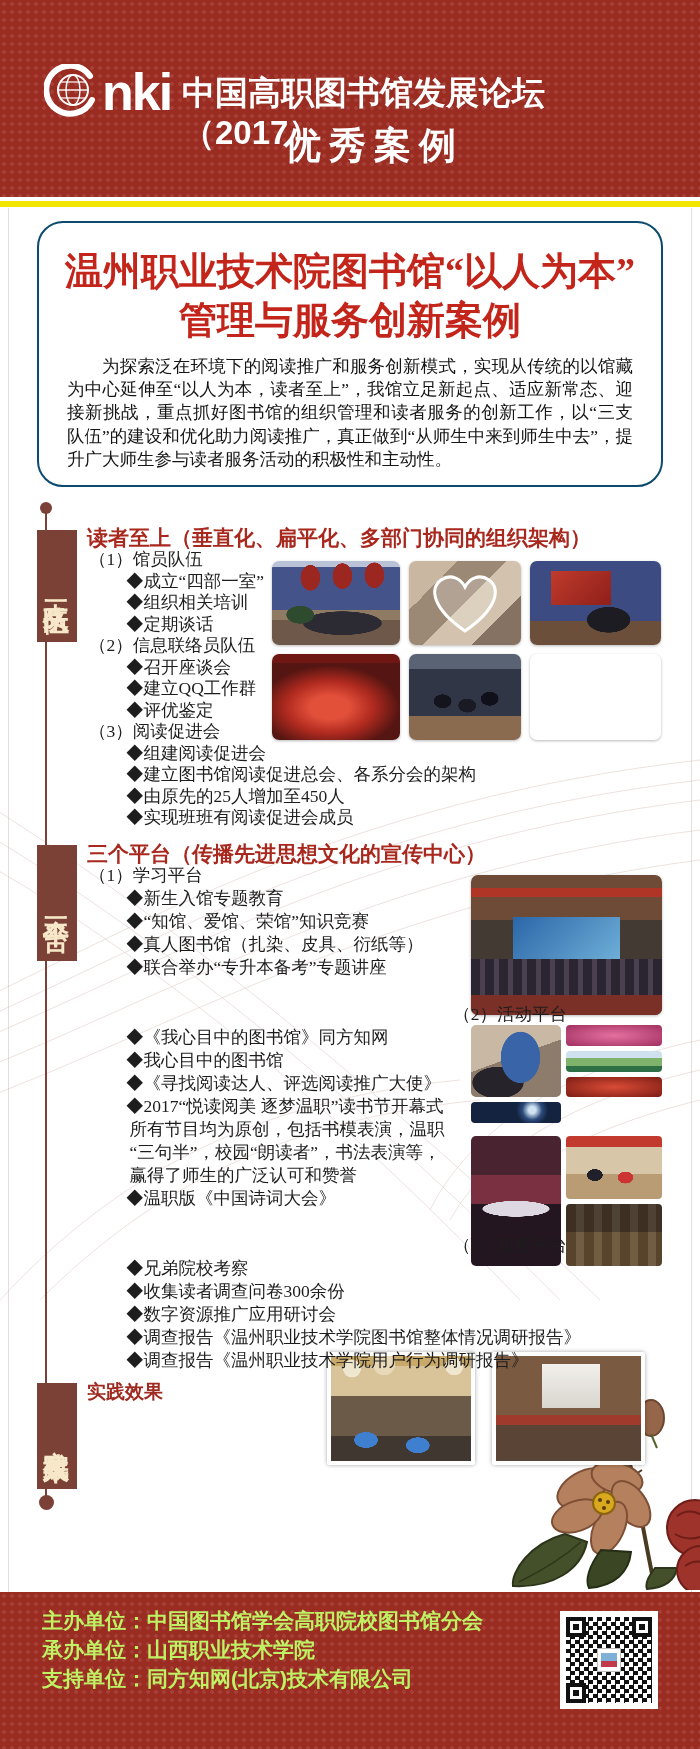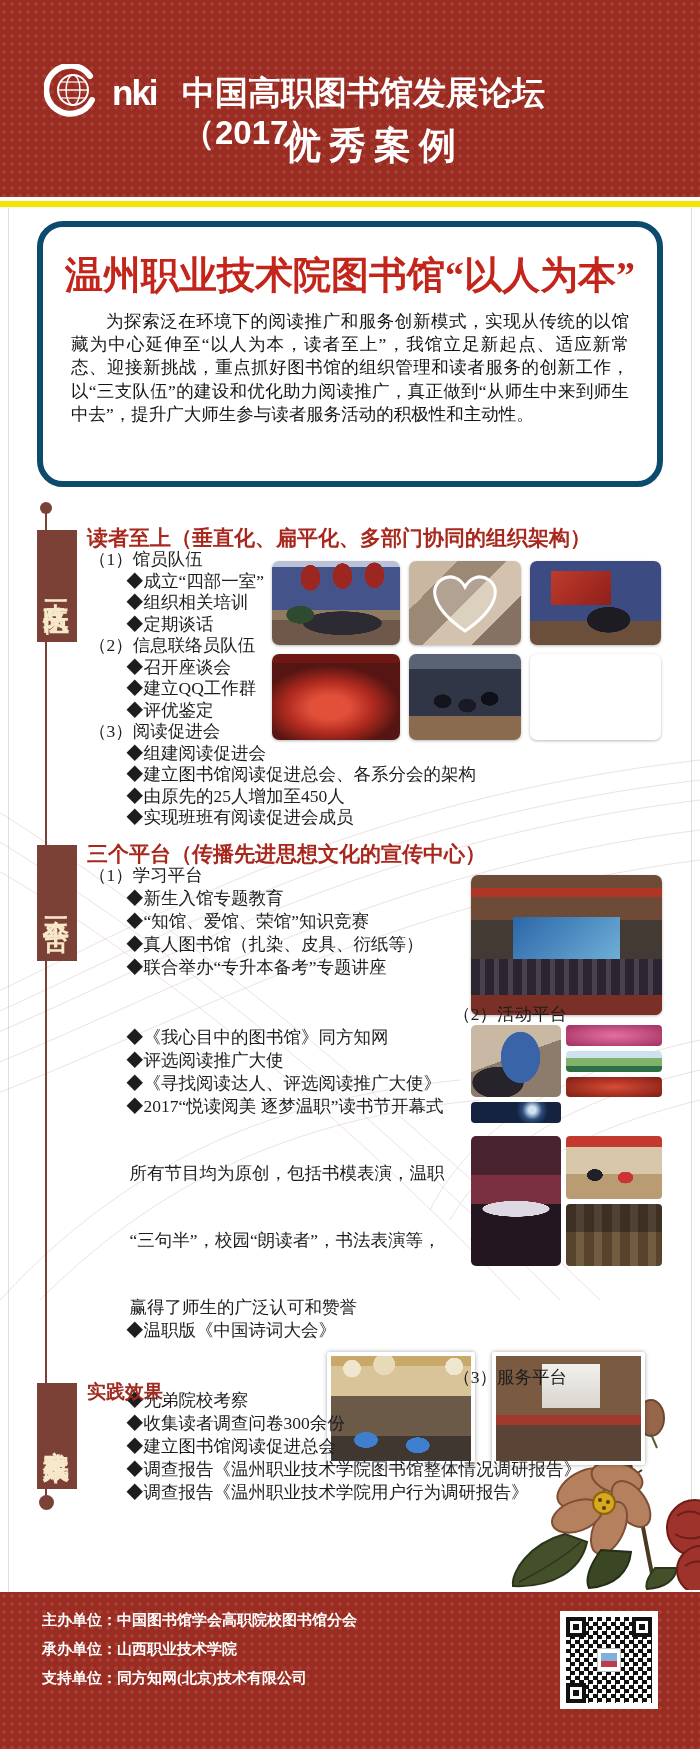--- a/index.html
+++ b/index.html
@@ -15,32 +15,32 @@
   .band{position:absolute;left:0;width:700px;background:var(--red);}
   .band::before{content:"";position:absolute;inset:0;
     background-image:radial-gradient(rgba(255,255,255,.13) 1.6px, transparent 1.8px);
     background-size:8px 8px;opacity:.75;}
   .hdr{top:0;height:197px;}
   .ftr{top:1592px;height:157px;z-index:6;}
 
   .logo{position:absolute;left:44px;top:64px;display:flex;align-items:center;z-index:2;}
   .logo svg{display:block;}
   .logo-text{color:#fff;font-family:"Liberation Sans",sans-serif;font-weight:700;
-    font-size:35px;letter-spacing:-2px;line-height:1;margin-left:12px;}
+    font-size:52px;letter-spacing:-2px;line-height:1;margin-left:2px;}
   .forum-title{position:absolute;left:182px;top:73px;width:500px;color:#fff;z-index:2;
     font-family:"Liberation Sans",sans-serif;font-weight:700;font-size:33px;line-height:40px;letter-spacing:0px;}
   .subtitle{position:absolute;left:0;top:121px;width:700px;text-align:center;color:#fff;z-index:2;
     font-family:"Liberation Sans",sans-serif;font-weight:700;font-size:37px;letter-spacing:8px;padding-left:48px;}
 
   .stripe{position:absolute;left:0;top:201px;width:700px;height:6px;background:var(--yellow);z-index:2;}
   .edge{position:absolute;top:208px;height:1384px;width:1px;background:#e2dedb;z-index:0;}
 
   
   .intro-box{position:absolute;left:37px;top:221px;width:626px;height:266px;z-index:3;
-    border:6px solid #0c4a6e;border-radius:26px;background:#fff;}
+    border:2px solid #0c4a6e;border-radius:26px;background:#fff;}
   .case-title{margin-top:24px;text-align:center;color:var(--accent);
     font-weight:700;font-size:38px;line-height:49px;font-family:"Liberation Serif",serif;}
   .intro-text{margin:10px 28px 0 28px;font-size:17.5px;line-height:23.2px;color:#151515;
     text-align:justify;text-indent:2em;}
 
   
   .v-line{position:absolute;left:45px;top:512px;width:2px;height:988px;background:var(--brown);z-index:2;}
   .dot{position:absolute;background:var(--brown);border-radius:50%;z-index:2;}
   .dot-top{left:40px;top:502px;width:12px;height:12px;}
   .dot-bot{left:39px;top:1495px;width:15px;height:15px;}
@@ -58,21 +58,21 @@
   .sh1{top:524px;}
   .sh2{top:840px;}
   .sh3{top:1379px;font-size:19px;color:#9e2a20;}
 
   .s-list{position:absolute;left:89px;z-index:3;color:#1d1d1d;font-size:17.5px;}
   .sl1{top:549px;width:400px;line-height:21.5px;}
   .sl2{top:864px;width:478px;line-height:23px;}
   .sl3{top:1402px;width:560px;line-height:23.5px;}
   .it{white-space:nowrap;}
   .it-b{margin-left:37px;}
-  .it-cont{margin-left:23px;padding-left:1em;margin-top:44px;}
+  .it-cont{margin-left:23px;padding-left:1em;}
   .it-cont2{margin-left:23px;padding-left:103px;}
   .it-sp{margin-top:24px;text-align:right;}
 
   
   .ph{position:absolute;z-index:2;border-radius:7px;box-shadow:0 1px 3px rgba(0,0,0,.28);overflow:hidden;}
   .ph .scr{position:absolute;}
   .bordered{border:4px solid #fff;border-radius:3px;box-shadow:0 0 4px rgba(0,0,0,.35);}
 
   
   .p11{left:272px;top:561px;width:128px;height:84px;
@@ -153,22 +153,22 @@
   .p32{left:492px;top:1352px;width:153px;height:113px;
     background:
       linear-gradient(180deg,#7a5a40 0 56%,#a03a2c 56% 66%,#5a4436 66% 100%);}
   .p32 .scr{left:32%;top:8%;width:40%;height:42%;background:linear-gradient(180deg,#f2f0ec,#d9d5cf);}
 
   
   .decor{position:absolute;z-index:0;pointer-events:none;}
   .flower{position:absolute;left:505px;top:1382px;z-index:1;pointer-events:none;}
 
   
-  .ftr-lines{position:absolute;left:42px;top:14px;z-index:2;color:#ffffff;
-    font-family:Liberation Serif, serif;font-weight:700;font-size:15px;line-height:29px;white-space:nowrap;}
+  .ftr-lines{position:absolute;left:42px;top:14px;z-index:2;color:#bef264;
+    font-family:Liberation Sans, sans-serif;font-weight:700;font-size:21px;line-height:29px;white-space:nowrap;}
   .qr{position:absolute;left:560px;top:19px;width:98px;height:98px;background:#fff;padding:6px;z-index:2;}
   .qr-inner{position:relative;width:86px;height:86px;
     background:conic-gradient(#111 25%,#fff 0 50%,#111 0 75%,#fff 0);background-size:9px 9px;}
   .finder{position:absolute;width:20px;height:20px;border:4px solid #111;background:#fff;}
   .finder::after{content:"";position:absolute;left:3px;top:3px;width:6px;height:6px;background:#111;}
   .f-tl{left:0;top:0;} .f-tr{right:0;top:0;} .f-bl{left:0;bottom:0;}
   .qr-logo{position:absolute;left:31px;top:31px;width:24px;height:24px;background:#fff;border:1px solid #bbb;}
   .qr-logo::after{content:"";position:absolute;left:3px;top:4px;width:16px;height:14px;
     background:linear-gradient(180deg,#7fb0d8 0 55%,#c23a4a 55%);}
 </style>
@@ -194,20 +194,21 @@
     <div class="forum-title">中国高职图书馆发展论坛（2017）</div>
     <div class="subtitle">优秀案例</div>
   </div>
   <div class="stripe"></div>
   <div class="edge" style="left:8px"></div>
   <div class="edge" style="left:691px"></div>
 
   <div class="intro-box">
     <div class="case-title">
       <div>温州职业技术院图书馆“以人为本”</div>
+      <div>管理与服务创新案例</div>
     </div>
     <div class="intro-text">为探索泛在环境下的阅读推广和服务创新模式，实现从传统的以馆藏为中心延伸至“以人为本，读者至上”，我馆立足新起点、适应新常态、迎接新挑战，重点抓好图书馆的组织管理和读者服务的创新工作，以“三支队伍”的建设和优化助力阅读推广，真正做到“从师生中来到师生中去”，提升广大师生参与读者服务活动的积极性和主动性。</div>
   </div>
 
   <svg class="decor" style="left:0;top:740px" width="700" height="560" viewBox="0 0 700 560">
     <g fill="none" stroke="#c5a29a" stroke-width="0.7" opacity="0.45">
       <path d="M-20,260 C150,180 350,60 700,20"></path>
       <path d="M-20,280 C160,200 360,80 700,40"></path>
       <path d="M-20,300 C170,220 370,100 700,60"></path>
       <path d="M-20,330 C180,250 380,130 700,90"></path>
@@ -262,31 +263,31 @@
 
   <div class="s-head sh2">三个平台（传播先进思想文化的宣传中心）</div>
   <div class="s-list sl2">
       <div class="it it-num">（1）学习平台</div>
       <div class="it it-b">◆新生入馆专题教育</div>
       <div class="it it-b">◆“知馆、爱馆、荣馆”知识竞赛</div>
       <div class="it it-b">◆真人图书馆（扎染、皮具、衍纸等）</div>
       <div class="it it-b">◆联合举办“专升本备考”专题讲座</div>
       <div class="it it-num it-sp">（2）活动平台</div>
       <div class="it it-b">◆《我心目中的图书馆》同方知网</div>
-      <div class="it it-b">◆评选阅读推广大使</div>
+      <div class="it it-b">◆我心目中的图书馆</div>
       <div class="it it-b">◆《寻找阅读达人、评选阅读推广大使》</div>
       <div class="it it-b">◆2017“悦读阅美 逐梦温职”读书节开幕式</div>
       <div class="it it-cont">所有节目均为原创，包括书模表演，温职</div>
       <div class="it it-cont">“三句半”，校园“朗读者”，书法表演等，</div>
       <div class="it it-cont">赢得了师生的广泛认可和赞誉</div>
       <div class="it it-b">◆温职版《中国诗词大会》</div>
       <div class="it it-num it-sp">（3）服务平台</div>
       <div class="it it-b">◆兄弟院校考察</div>
       <div class="it it-b">◆收集读者调查问卷300余份</div>
-      <div class="it it-b">◆建立图书馆阅读促进总会</div>
+      <div class="it it-b">◆数字资源推广应用研讨会</div>
       <div class="it it-b">◆调查报告《温州职业技术学院图书馆整体情况调研报告》</div>
       <div class="it it-b">◆调查报告《温州职业技术学院用户行为调研报告》</div>
     </div>
 
   <div class="ph p2big">
     <div class="scr"></div>
       <div class="crowd"></div>
       <div class="seats"></div>
   </div>
   <div class="collage cA">

